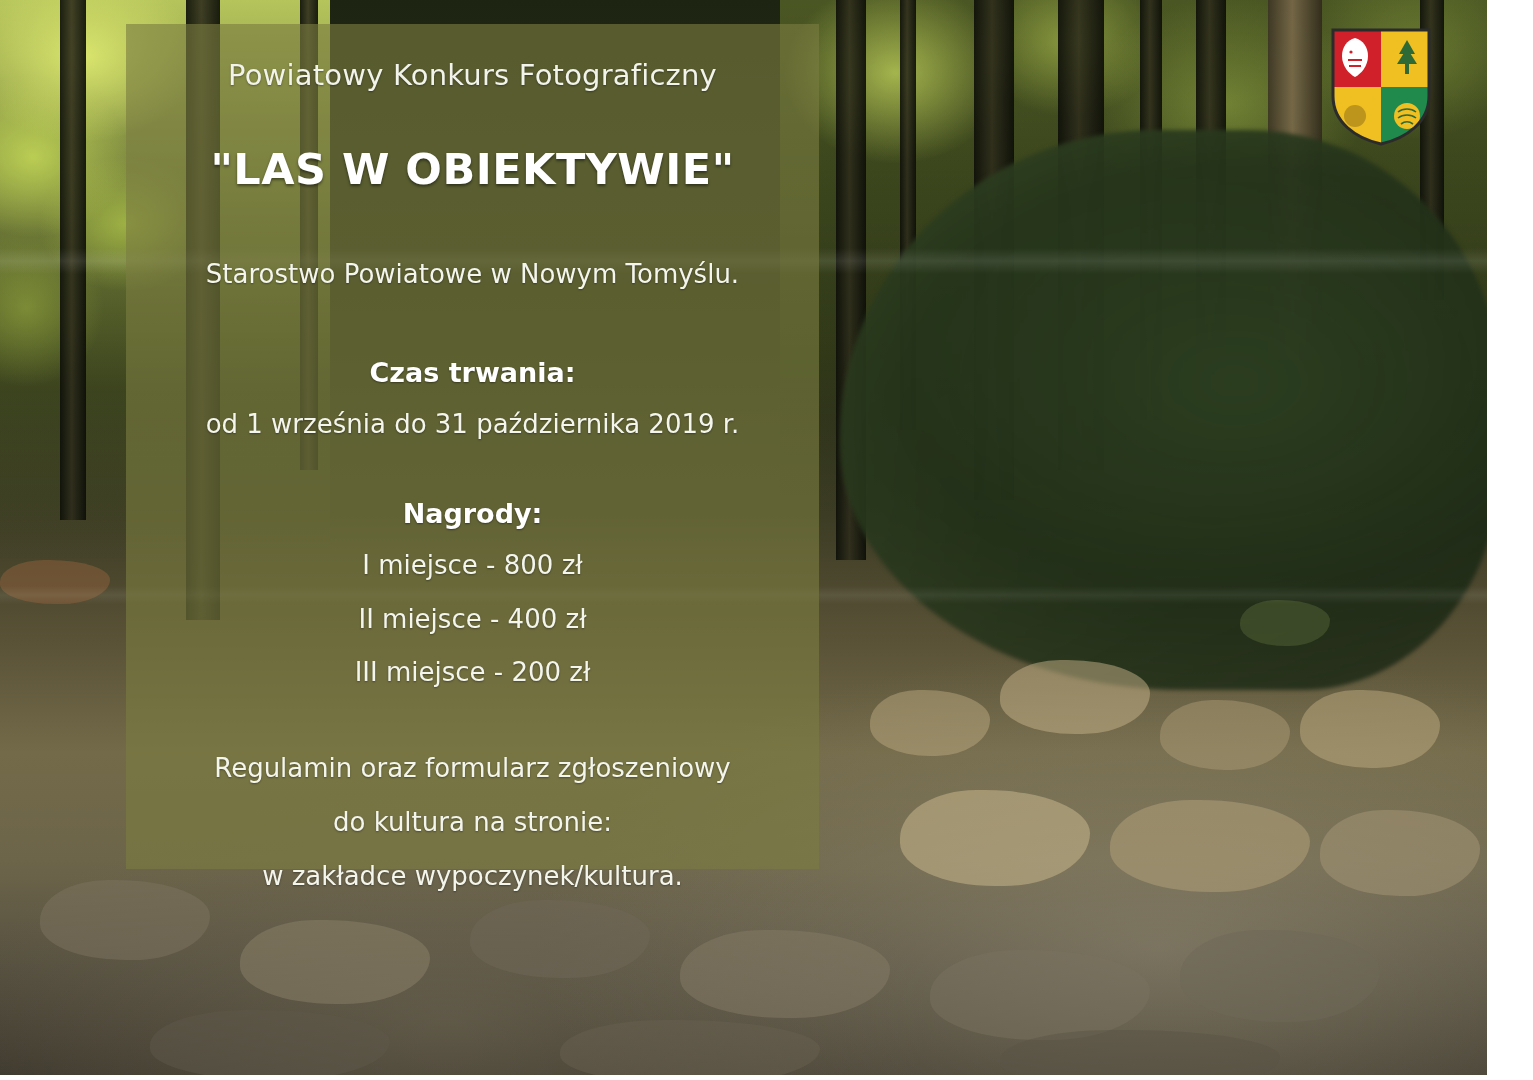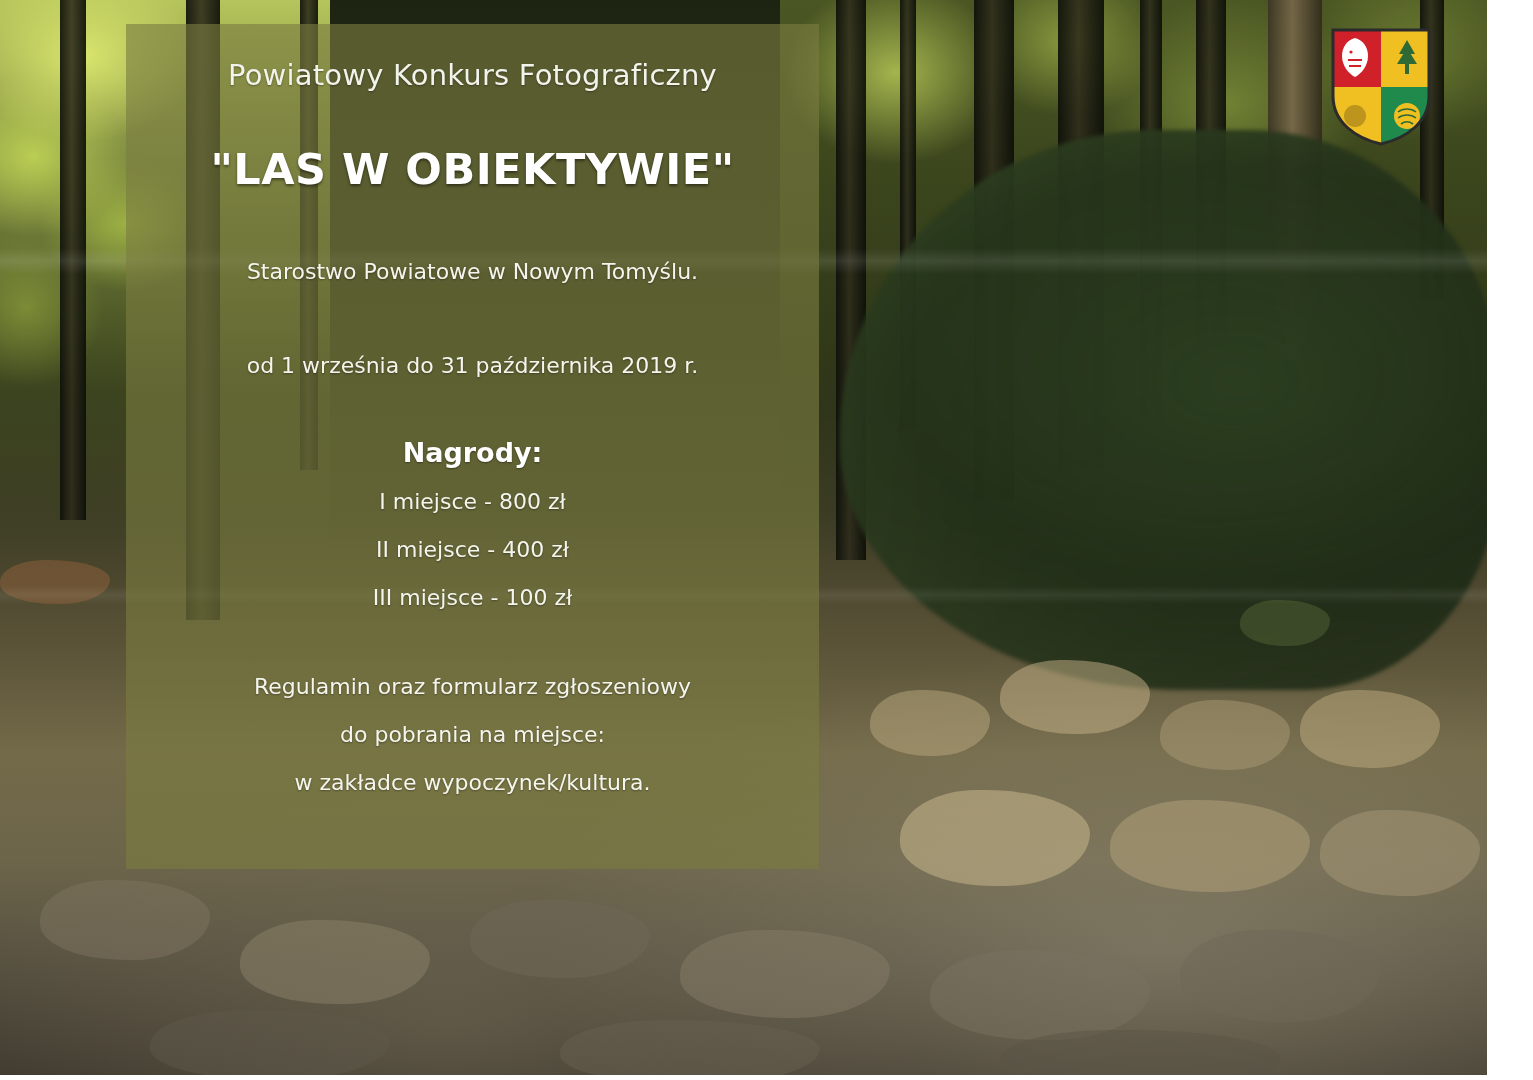--- a/index.html
+++ b/index.html
@@ -186,21 +186,21 @@
   .label {
     font-size: 27px;
     font-weight: bold;
     color: #ffffff;
     text-shadow: 0 1px 2px rgba(0,0,0,0.4);
     margin: 0 0 10px 0;
     line-height: 1.25;
   }
 
   .line {
-    font-size: 22px;
+    font-size: 26px;
     font-weight: 400;
     color: #f4f5ec;
     text-shadow: 0 1px 2px rgba(0,0,0,0.35);
     margin: 16px;
     line-height: 1.45;
   }
 
   .line.small-gap { margin-top: 2px; }
 
   .url {
@@ -322,32 +322,33 @@
 
       <p class="kicker">Powiatowy Konkurs Fotograficzny</p>
 
       <h1 class="title">"LAS W OBIEKTYWIE"</h1>
 
       <div class="block">
         <p class="line">Starostwo Powiatowe w Nowym Tomyślu.</p>
       </div>
 
       <div class="block">
+        <p class="label">Czas trwania:</p>
         <p class="line">od 1 września do 31 października 2019 r.</p>
       </div>
 
       <div class="block prizes">
         <p class="label">Nagrody:</p>
         <p class="line">I miejsce - 800 zł</p>
         <p class="line small-gap">II miejsce - 400 zł</p>
-        <p class="line small-gap">III miejsce - 100 zł</p>
+        <p class="line small-gap">III miejsce - 200 zł</p>
       </div>
 
       <div class="block footer">
         <p class="line">Regulamin oraz formularz zgłoszeniowy</p>
-        <p class="line small-gap">do pobrania na miejsce:</p>
+        <p class="line small-gap">do kultura na stronie:</p>
         <p class="line">w zakładce wypoczynek/kultura.</p>
       </div>
 
     </div>
   </div>
 
 </div>
 
 </body></html>

